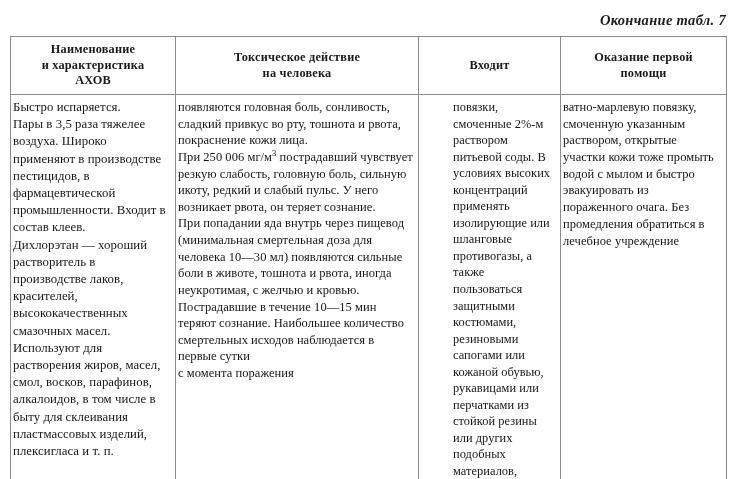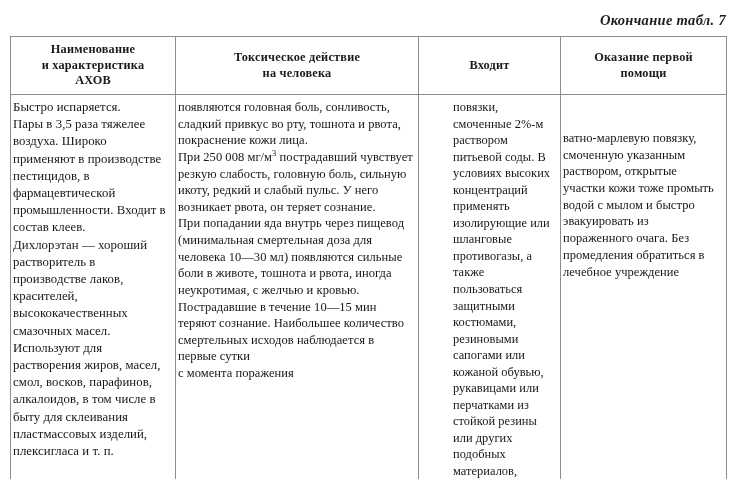--- a/index.html
+++ b/index.html
@@ -79,21 +79,21 @@
     letter-spacing: 0.05px;
     color: #171717;
   }
   .col-1 { width: 165px; }
   .col-2 { width: 243px; }
   .col-3 { width: 142px; }
   .col-4 { width: 166px; }
   .col-1 .cell-text { font-size: 12.8px; line-height: 1.345; }
   .col-2 .cell-text { font-size: 12.5px; line-height: 1.33; }
   .col-3 .cell-text { font-size: 12.4px; line-height: 1.335; margin-left: 32px; }
-  .col-4 .cell-text { font-size: 12.5px; line-height: 1.335; margin-top: 31px; }
+  .col-4 .cell-text { font-size: 12.5px; line-height: 1.335; }
   sup.unit-exp {
     font-size: 0.68em;
     vertical-align: super;
     line-height: 0;
   }
 </style>
 </head>
 <body>
 
 <div class="page">
@@ -130,21 +130,21 @@
       </thead>
       <tbody>
         <tr>
           <td class="col-1">
             <span class="cell-text">Быстро испаряется.
 Пары в 3,5 раза тяжелее воздуха. Широко применяют в производстве пестицидов, в фармацевтической промышленности. Входит в состав клеев.
 Дихлорэтан — хороший растворитель в производстве лаков, красителей, высококачественных смазочных масел. Используют для растворения жиров, масел, смол, восков, парафинов, алкалоидов, в том числе в быту для склеивания пластмассовых изделий, плексигласа и т. п.</span>
           </td>
           <td class="col-2">
             <span class="cell-text"><span>появляются головная боль, сонливость, сладкий привкус во рту, тошнота и рвота, покраснение кожи лица.
-При 250 008 мг/м</span><sup class="unit-exp">3</sup><span> пострадавший чувствует резкую слабость, головную боль, сильную икоту, редкий и слабый пульс. У него возникает рвота, он теряет сознание.
+При 250 006 мг/м</span><sup class="unit-exp">3</sup><span> пострадавший чувствует резкую слабость, головную боль, сильную икоту, редкий и слабый пульс. У него возникает рвота, он теряет сознание.
 При попадании яда внутрь через пищевод (минимальная смертельная доза для человека 10—30 мл) появляются сильные боли в животе, тошнота и рвота, иногда неукротимая, с желчью и кровью. Пострадавшие в течение 10—15 мин теряют сознание. Наибольшее количество смертельных исходов наблюдается в первые сутки
 с момента поражения</span></span>
           </td>
           <td class="col-3">
             <span class="cell-text">повязки, смоченные 2%-м раствором питьевой соды. В условиях высоких концентраций применять изолирующие или шланговые противогазы, а также пользоваться защитными костюмами, резиновыми сапогами или кожаной обувью, рукавицами или перчатками из стойкой резины или других подобных материалов, шлемами</span>
           </td>
           <td class="col-4">
             <span class="cell-text">ватно-марлевую повязку, смоченную указанным раствором, открытые участки кожи тоже промыть водой с мылом и быстро эвакуировать из пораженного очага. Без промедления обратиться в лечебное учреждение</span>
           </td>
         </tr>

